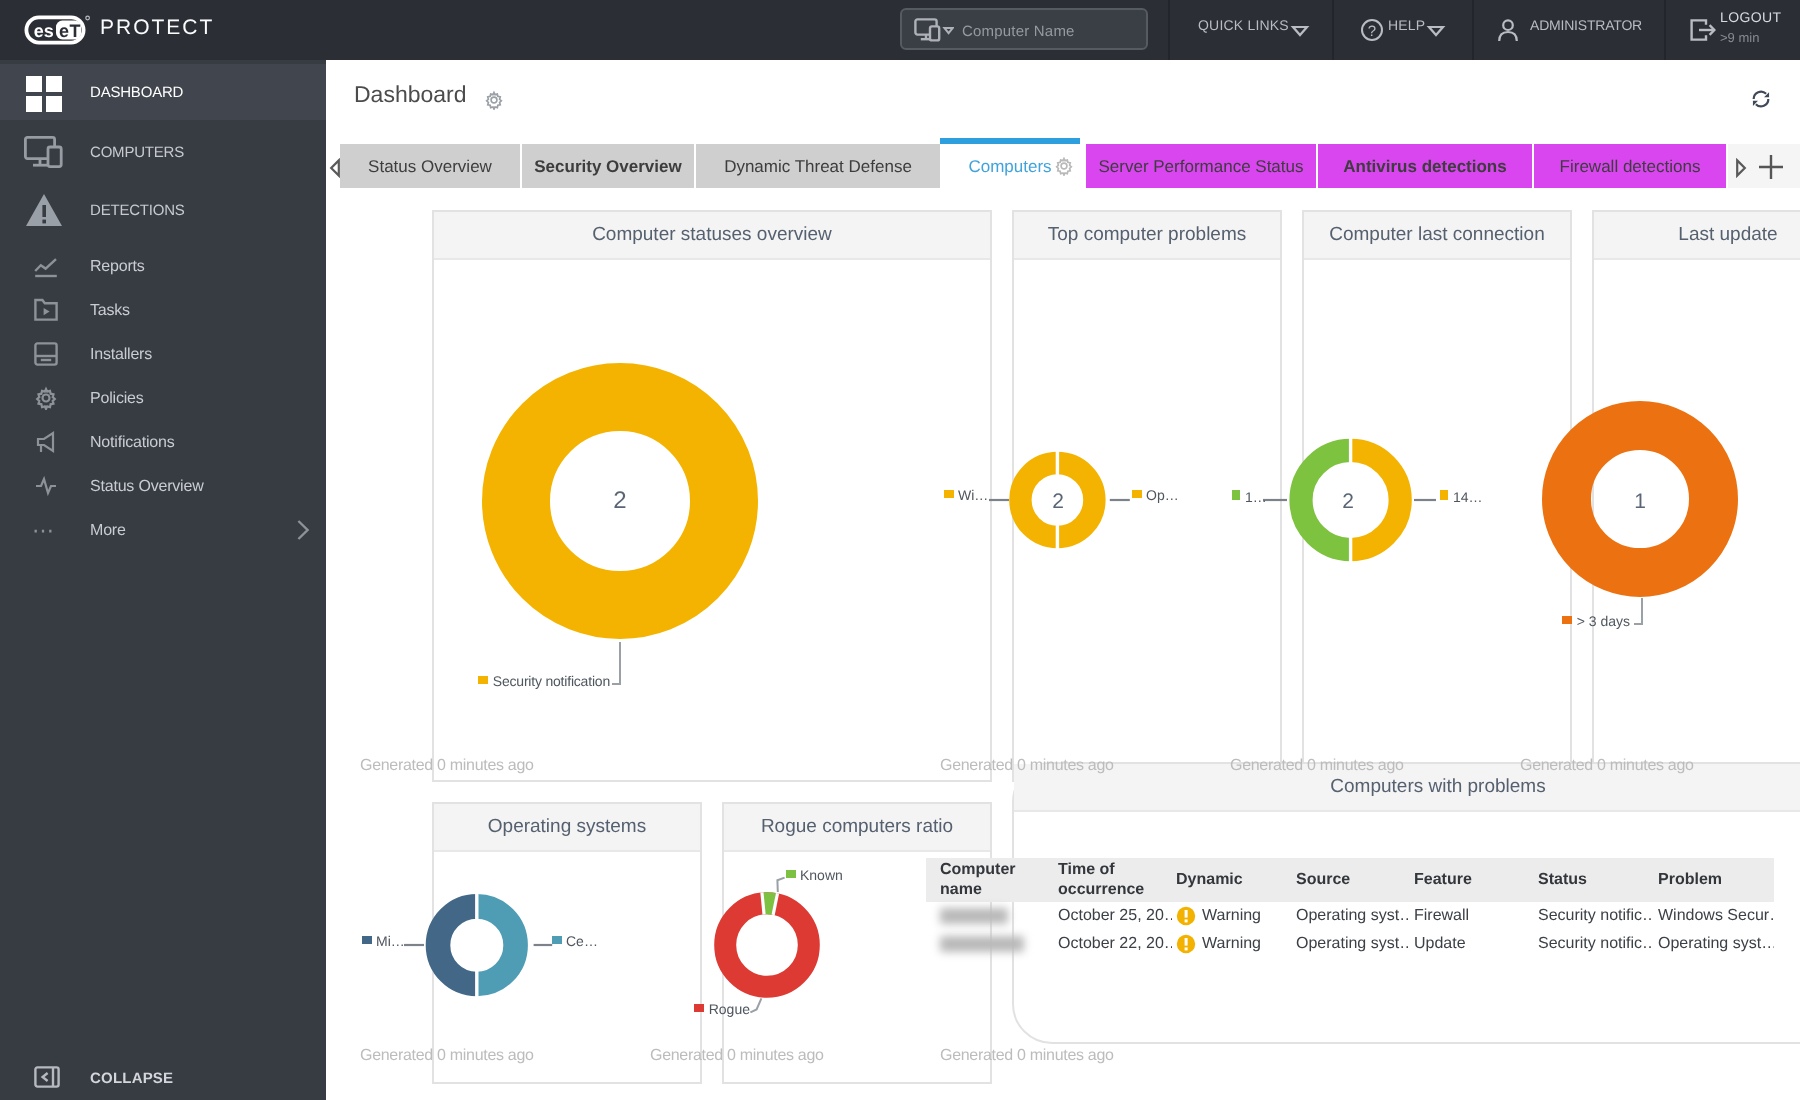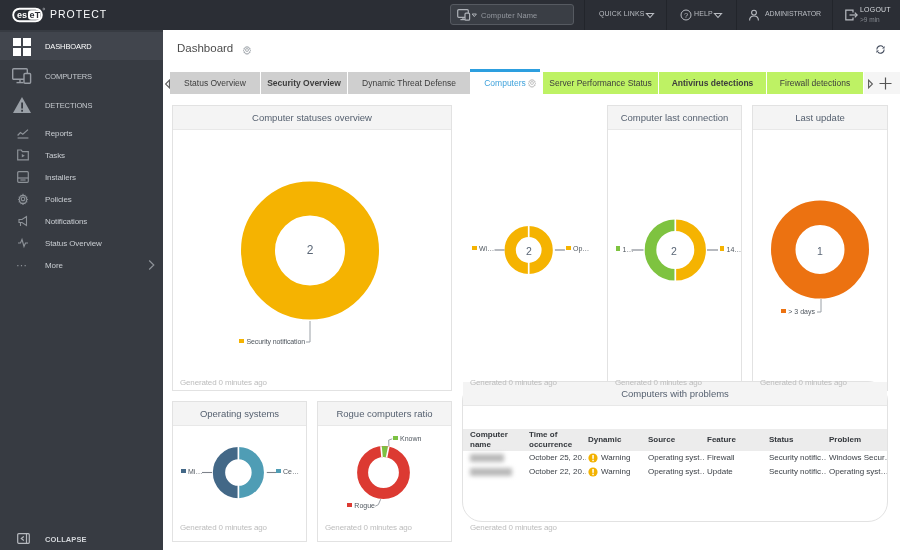--- a/index.html
+++ b/index.html
@@ -12,22 +12,22 @@
   .ttxt { color:#b9bcc2; font-size:7px; letter-spacing:0.1px; white-space:nowrap; }
   
   #sidebar { left:0; top:30px; width:163px; height:520px; background:#373b42; }
   .mi-big { left:0; width:163px; height:29px; }
   .mi-txt { position:absolute; left:45px; top:50%; transform:translateY(-50%); font-size:7.5px; letter-spacing:-0.1px; color:#c6cacf; white-space:nowrap; }
   .mi-small-txt { position:absolute; left:45px; top:50%; transform:translateY(-50%); font-size:8px; letter-spacing:-0.1px; color:#c9cdd2; white-space:nowrap; }
   
   #content { left:163px; top:30px; width:737px; height:520px; background:#fff; }
   .tab { position:absolute; top:72px; height:22px; font-size:8.5px; color:#3d3d3d; text-align:center; line-height:22px; white-space:nowrap; overflow:hidden; }
   .tabL { background:#cfcfcf; }
-  .tabR { background:#bef264; }
-  .card { position:absolute; background:#fff; border:1px solid #e2e2e2; }
+  .tabR { background:#d946ef; }
+  .card { position:absolute; background:#fff; border:1px solid #e2e2e2;margin-left:44px; }
   .chead { position:absolute; left:0; top:0; width:100%; height:24px; background:#f4f4f4; border-bottom:1px solid #e8e8e8; text-align:center; font-size:9.5px; color:#566170; line-height:24px; white-space:nowrap; }
   .gen { position:absolute; font-size:8px; letter-spacing:-0.15px; color:#bcbcbc; white-space:nowrap; }
   .dl { position:absolute; font-size:7px; color:#4f565e; white-space:nowrap; }
   .sq { display:inline-block; width:4.5px; height:4.5px; margin-right:2.5px; vertical-align:middle; margin-top:-2px; }
   .cnum { position:absolute; color:#5a6676; text-align:center; }
   .th { position:absolute; font-size:8px; font-weight:bold; color:#33373c; line-height:9.5px; white-space:nowrap; }
   .td { position:absolute; font-size:8px; color:#3c4147; white-space:nowrap; }
   .blurname { position:absolute; background:#b9b9b9; filter:blur(2px); border-radius:1px; }
 </style>
 </head>
@@ -206,20 +206,23 @@
   <svg class="abs" style="left:867px;top:79px" width="7" height="10" viewBox="0 0 7 10">
       <path d="M1.6 1.2 L5.4 5 L1.6 8.8 Z" fill="none" stroke="#5a5a5a" stroke-width="1.1"></path>
     </svg>
   <svg class="abs" style="left:879px;top:77px" width="13" height="13" viewBox="0 0 13 13">
       <path d="M6.5 0.5 L6.5 12.5 M0.5 6.5 L12.5 6.5" stroke="#555" stroke-width="1.2"></path>
     </svg>
 
   <div class="card" style="left:172px;top:105px;width:280px;height:286px;">
       <div class="chead">Computer statuses overview</div>
     </div>
+  <div class="card" style="left:462px;top:105px;width:135px;height:286px;">
+      <div class="chead">Top computer problems</div>
+    </div>
   <div class="card" style="left:607px;top:105px;width:135px;height:286px;">
       <div class="chead">Computer last connection</div>
     </div>
   <div class="card" style="left:752px;top:105px;width:136px;height:286px;">
       <div class="chead">Last update</div>
     </div>
   <div class="card" style="left:172px;top:401px;width:135px;height:141px;">
       <div class="chead">Operating systems</div>
     </div>
   <div class="card" style="left:317px;top:401px;width:135px;height:141px;">

